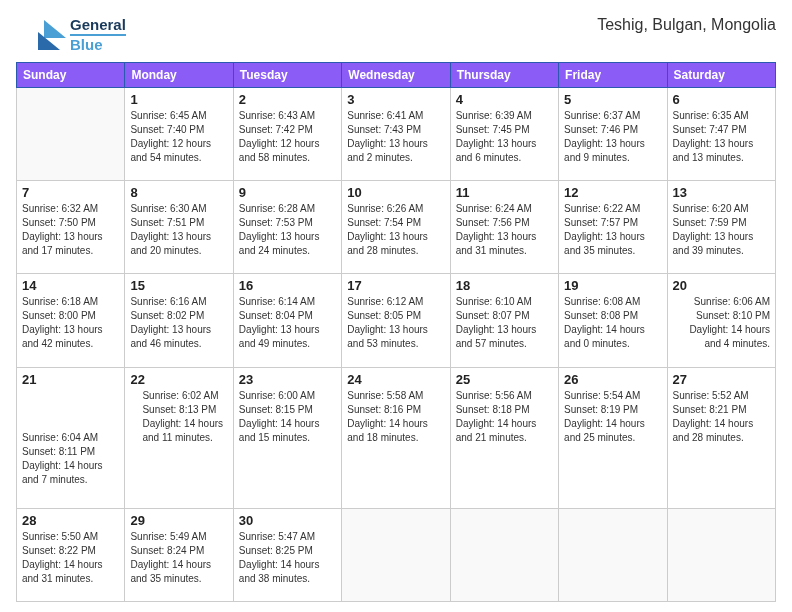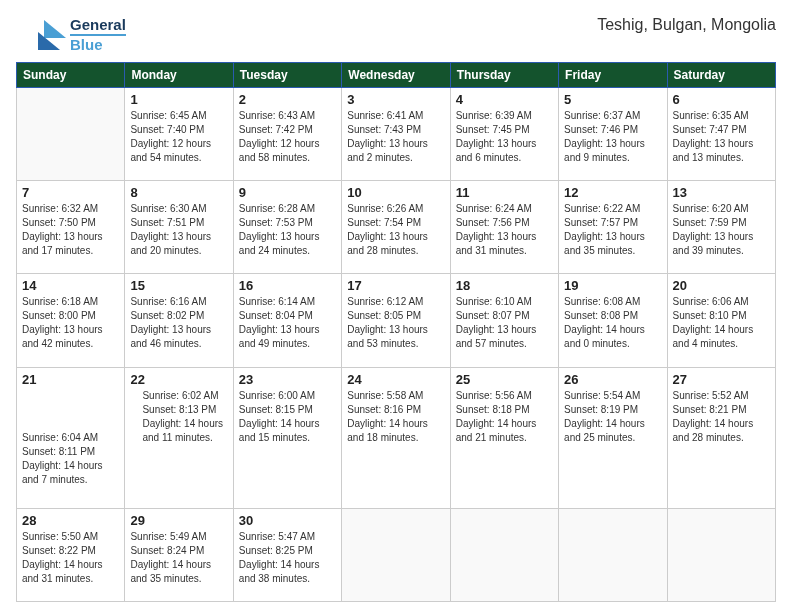--- a/index.html
+++ b/index.html
@@ -37,21 +37,21 @@
       color: #333;
     }
     .calendar {
       flex: 1;
       border: 1px solid #ccc;
       border-collapse: collapse;
       width: 100%;
       table-layout: fixed;
     }
     .calendar th {
-      background: #14532d;
+      background: #8b5cf6;
       color: #fff;
       text-align: left;
       padding: 5px 6px;
       font-size: 12px;
       font-weight: bold;
       border: 1px solid #2a5aaf;
     }
     .calendar td {
       vertical-align: top;
       border: 1px solid #ccc;
@@ -257,21 +257,21 @@
           </td>
           <td>
             <span class="day-num">19</span>
             <div class="day-info" style="white-space: pre-line;">Sunrise: 6:08 AM
 Sunset: 8:08 PM
 Daylight: 14 hours
 and 0 minutes.</div>
           </td>
           <td>
             <span class="day-num">20</span>
-            <div class="day-info" style="white-space: pre-line;">Sunrise: 6:06 AM
+            <div class="day-info" style="white-space: pre-line; text-align: right;">Sunrise: 6:06 AM
 Sunset: 8:10 PM
 Daylight: 14 hours
 and 4 minutes.</div>
           </td>
         </tr>
         <tr>
           <td>
             <span class="day-num">21</span>
             <div class="day-info" style="white-space: pre-line; margin-top: 44px;">Sunrise: 6:04 AM
 Sunset: 8:11 PM

